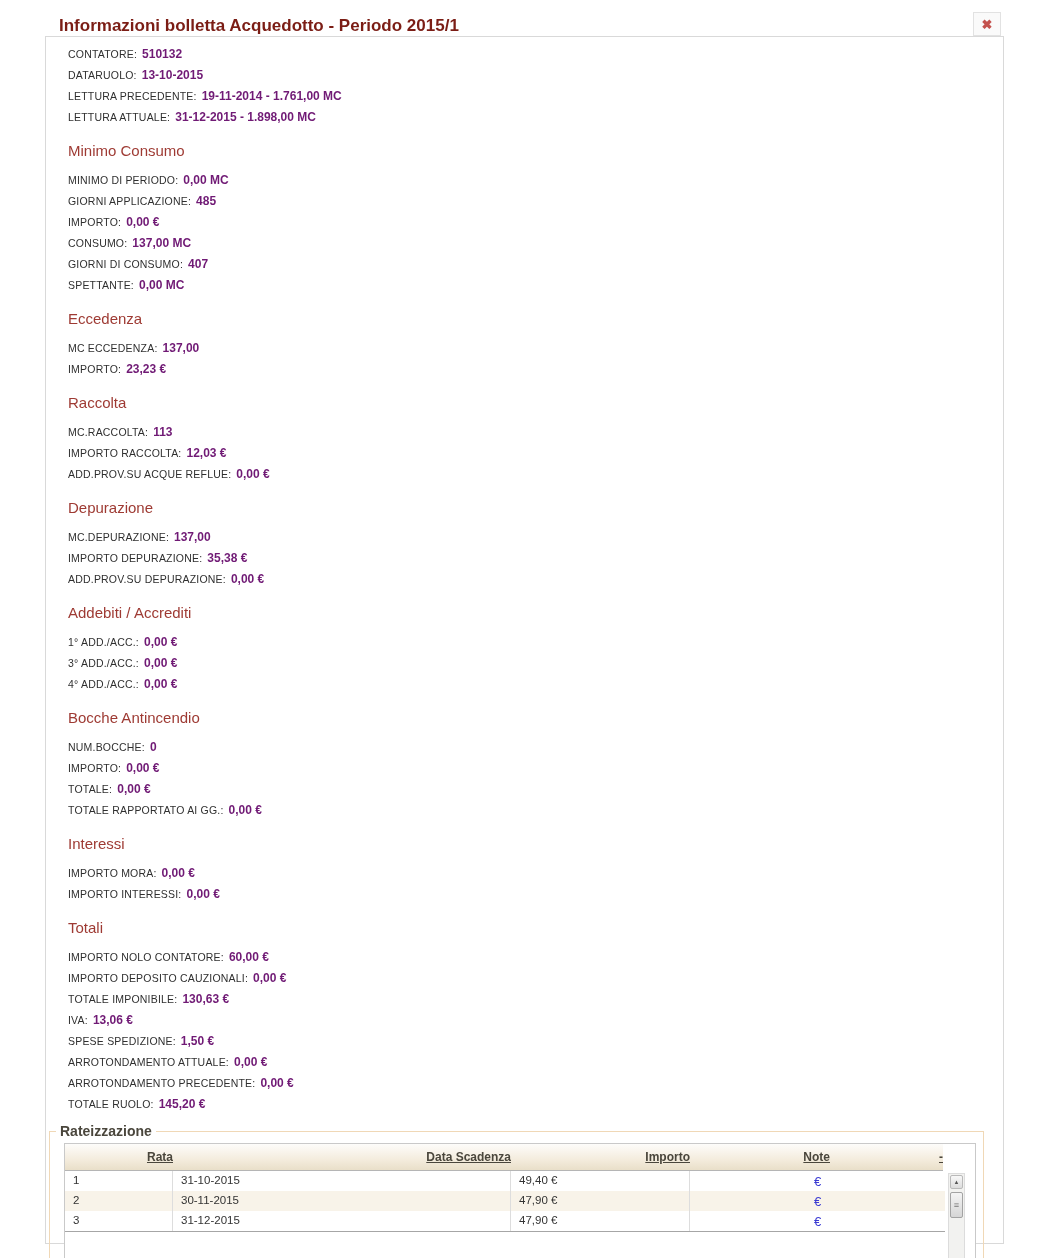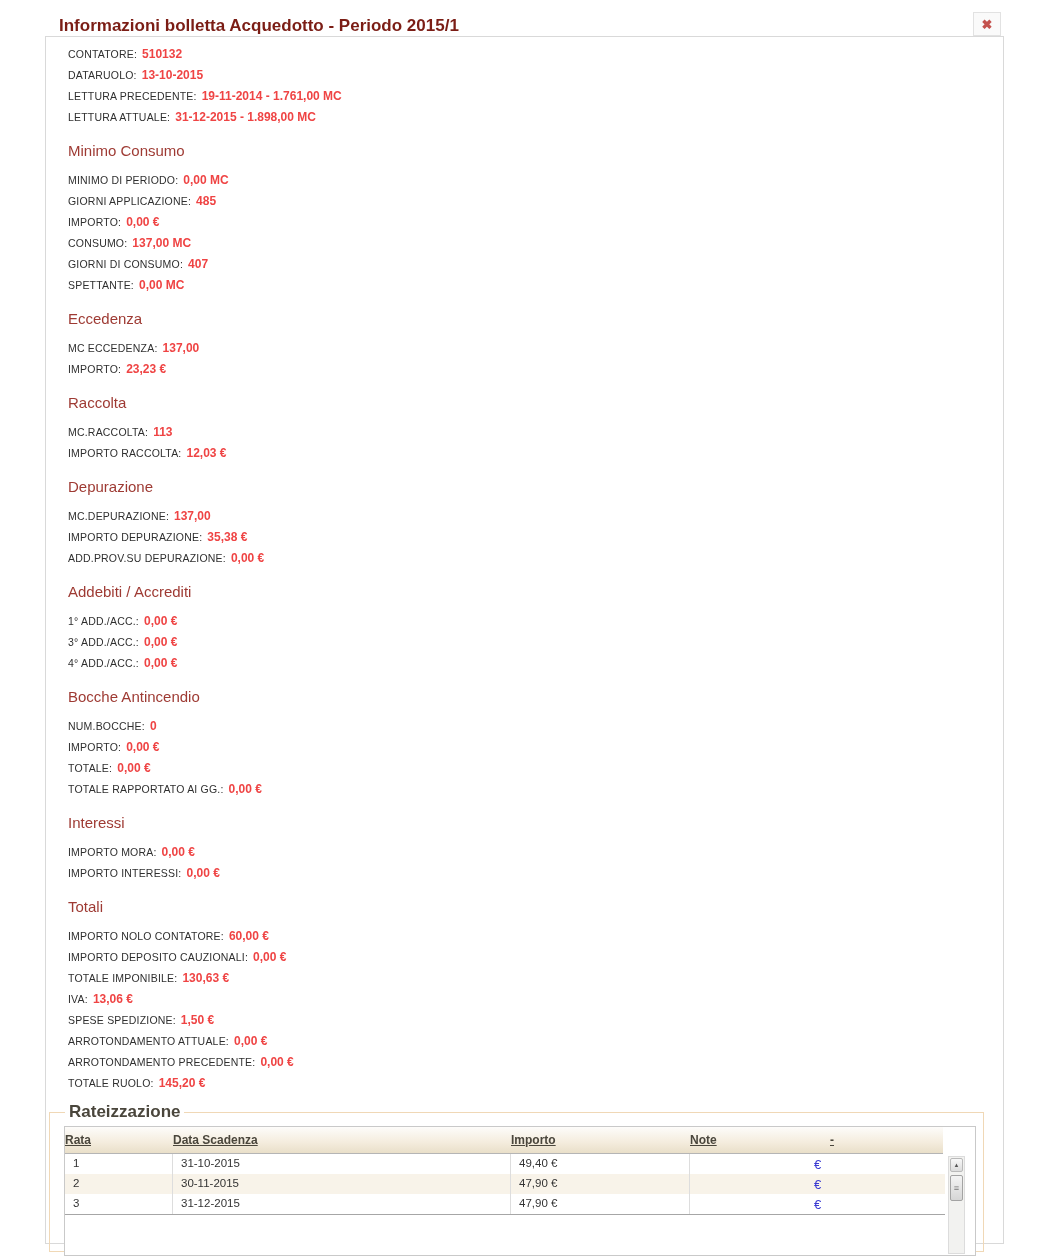--- a/index.html
+++ b/index.html
@@ -28,44 +28,44 @@
     display:flex;align-items:center;justify-content:center;cursor:pointer;
   }
   .close-btn span{color:var(--close-x);font-size:13px;font-weight:bold;line-height:1;}
   .panel{
     position:absolute;left:45px;top:36px;width:959px;height:1208px;
     border:1px solid var(--panel-border);background:#fff;
   }
   .panel-content{padding:6px 0 0 22px;}
   .field{line-height:19px;white-space:nowrap;}
   .flabel{font-size:10.5px;color:#2f2f2f;letter-spacing:.2px;}
-  .fvalue{font-size:12px;font-weight:bold;color:#ef4444;margin-left:5px;}
+  .fvalue{font-size:12px;font-weight:bold;color:#701a75;margin-left:5px;}
   .sec-heading{
     font-size:15px;font-weight:normal;color:var(--section-heading);
     margin:15px 0 9px 0;line-height:18px;
   }
   
   .rate-fieldset{
     margin:9px 19px 0 3px;border:1px solid var(--fieldset-border);
     padding:4px 6px 8px 6px;height:150px;
   }
   .rate-fieldset legend{
-    font-size:17px;font-weight:bold;color:#4a463c;padding:0 4px;margin-left:9px;
+    font-size:14px;font-weight:bold;color:#4a463c;padding:0 4px;
   }
   .grid-box{
     margin-left:8px;position:relative;width:912px;height:130px;
     border:1px solid #c9c9c9;background:#fff;overflow:hidden;
   }
   .grid-header{
     display:flex;height:27px;width:878px;
     background:linear-gradient(180deg,#fdfcfa 0%,#f4ecdd 60%,#e9dfc9 100%);
     border-bottom:1px solid #b5b5b5;
   }
   .hcell{
-    display:flex;align-items:center;justify-content:flex-start;
+    display:flex;align-items:center;justify-content:flex-end;
     font-size:12px;font-weight:bold;color:var(--header-text);cursor:pointer;
   }
   .hlink{text-decoration:underline;}
   .grid-rows{width:880px;border-bottom:1px solid #a6a6a6;}
   .grow{display:flex;height:20px;background:#fff;cursor:pointer;}
   .grow.alt{background:var(--alt-row);}
   .gcell{
     font-size:11.5px;color:#333;padding:3px 0 0 8px;
     border-right:1px solid #ddd;height:20px;overflow:hidden;
   }
@@ -122,20 +122,21 @@
         </div>
         <div class="section">
           <h2 class="sec-heading">Eccedenza</h2>
           <div class="field"><span class="flabel">MC ECCEDENZA:</span><span class="fvalue">137,00</span></div>
           <div class="field"><span class="flabel">IMPORTO:</span><span class="fvalue">23,23 €</span></div>
         </div>
         <div class="section">
           <h2 class="sec-heading">Raccolta</h2>
           <div class="field"><span class="flabel">MC.RACCOLTA:</span><span class="fvalue">113</span></div>
           <div class="field"><span class="flabel">IMPORTO RACCOLTA:</span><span class="fvalue">12,03 €</span></div>
+          <div class="field"><span class="flabel">ADD.PROV.SU ACQUE REFLUE:</span><span class="fvalue">0,00 €</span></div>
         </div>
         <div class="section">
           <h2 class="sec-heading">Depurazione</h2>
           <div class="field"><span class="flabel">MC.DEPURAZIONE:</span><span class="fvalue">137,00</span></div>
           <div class="field"><span class="flabel">IMPORTO DEPURAZIONE:</span><span class="fvalue">35,38 €</span></div>
           <div class="field"><span class="flabel">ADD.PROV.SU DEPURAZIONE:</span><span class="fvalue">0,00 €</span></div>
         </div>
         <div class="section">
           <h2 class="sec-heading">Addebiti / Accrediti</h2>
           <div class="field"><span class="flabel">1° ADD./ACC.:</span><span class="fvalue">0,00 €</span></div>

